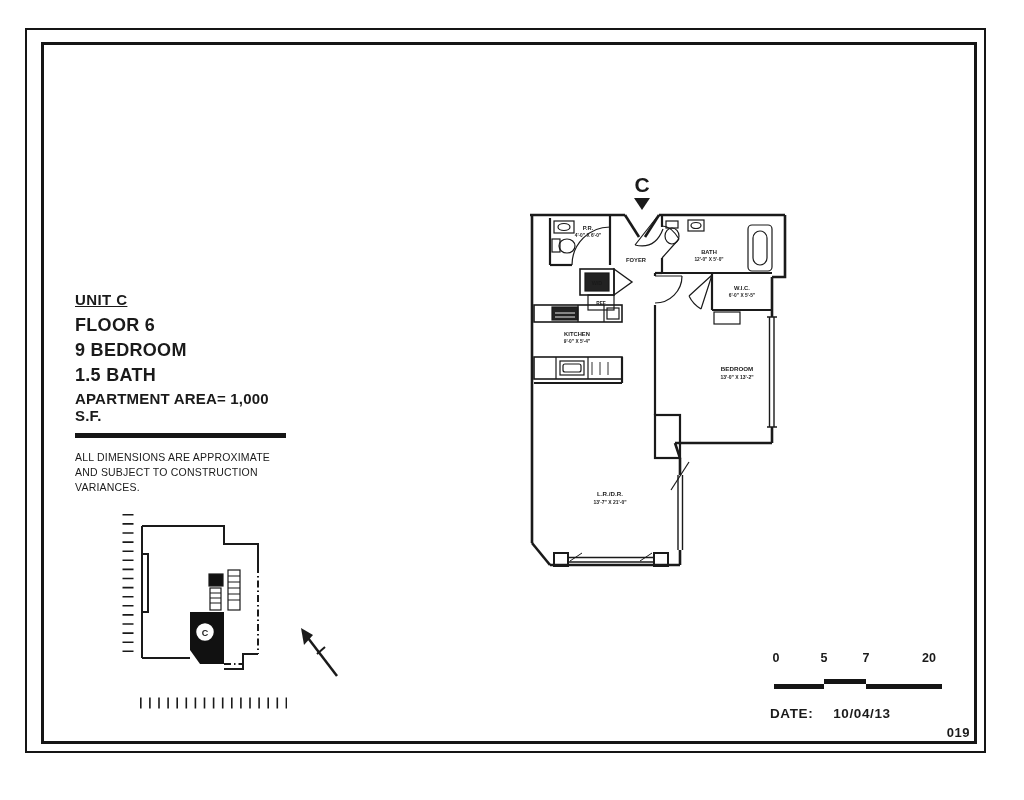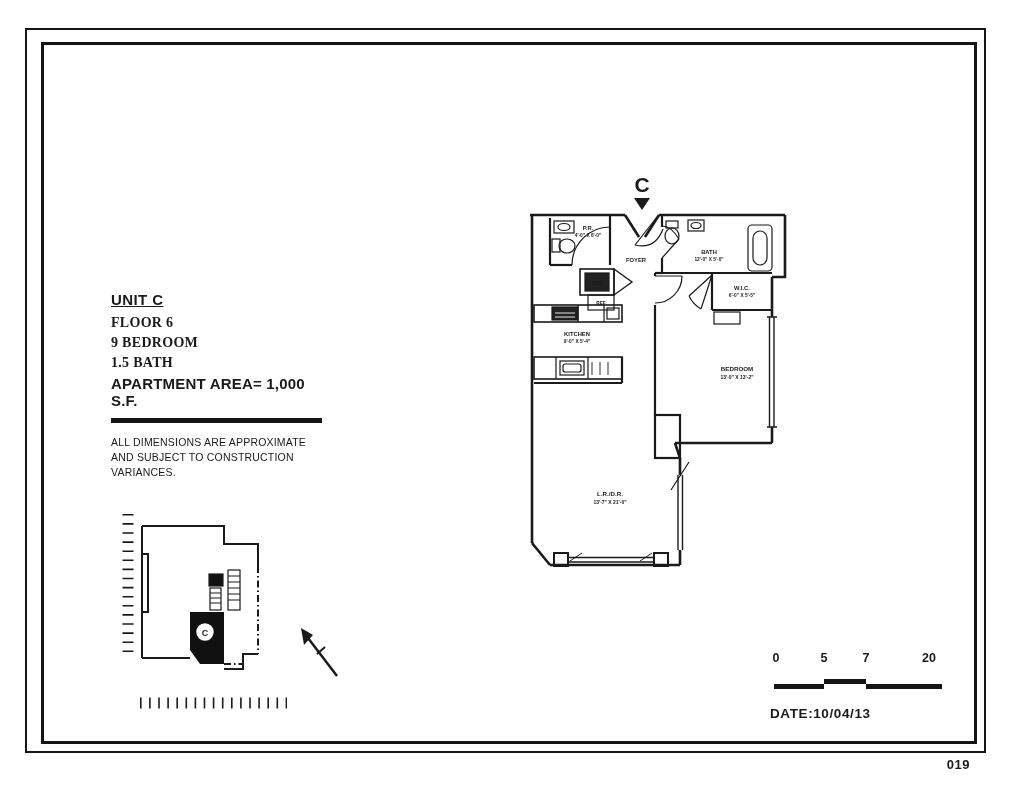--- a/index.html
+++ b/index.html
@@ -3,40 +3,40 @@
 <meta charset="utf-8">
 <style>
   html,body{margin:0;padding:0;background:#ffffff;}
   .sheet{
     position:relative;width:1024px;height:800px;background:#ffffff;
     font-family:"Liberation Sans",sans-serif;color:#1a1a1a;overflow:hidden;
   }
   .border-outer{position:absolute;left:25px;top:28px;width:957px;height:721px;border:2px solid #151515;}
   .border-inner{position:absolute;left:41px;top:42px;width:930px;height:696px;border:3px solid #151515;}
 
-  .title-block{position:absolute;left:75px;top:291px;width:214px;margin-left:36px;}
+  .title-block{position:absolute;left:75px;top:291px;width:214px;}
   .tb-unit{font-size:15px;font-weight:bold;text-decoration:underline;letter-spacing:.4px;margin-bottom:7px;}
-  .tb-line{font-size:14px;font-weight:bold;letter-spacing:.3px;margin-bottom:4px;font-family:Liberation Serif, serif;}
+  .tb-line{font-size:18px;font-weight:bold;letter-spacing:.3px;margin-bottom:4px;}
   .tb-area{font-size:15px;font-weight:bold;letter-spacing:.2px;margin-top:2px;}
   .tb-divider{width:211px;height:5px;background:#151515;margin:9px 0 12px 0;}
   .tb-note{font-size:10.5px;font-weight:normal;line-height:1.45;letter-spacing:.2px;margin-bottom:13px;width:214px;}
 
   .plan-svg{position:absolute;left:522px;top:165px;}
   .key-svg{position:absolute;left:112px;top:506px;}
 
   svg text{font-family:"Liberation Sans",sans-serif;fill:#1a1a1a;}
   .rm{font-weight:bold;text-anchor:middle;}
   .w{stroke:#1a1a1a;fill:none;}
 
   .scale-bar{position:absolute;left:768px;top:651px;width:185px;height:48px;}
   .scale-num{position:absolute;top:0;transform:translateX(-50%);font-size:12.5px;font-weight:bold;}
   .scale-seg{position:absolute;background:#151515;}
 
-  .date-row{position:absolute;left:770px;top:706px;display:flex;gap:0;font-size:13.5px;font-weight:bold;letter-spacing:.6px;}
-  .sheet-no{position:absolute;left:936px;top:757px;width:34px;text-align:right;font-size:13px;font-weight:bold;letter-spacing:.5px;}
+  .date-row{position:absolute;left:770px;top:706px;display:flex;gap:20px;font-size:13.5px;font-weight:bold;letter-spacing:.6px;}
+  .sheet-no{position:absolute;left:936px;top:725px;width:34px;text-align:right;font-size:13px;font-weight:bold;letter-spacing:.5px;}
 </style>
 </head>
 <body>
 
 <div class="sheet">
 
   <div class="border-outer"></div>
   <div class="border-inner"></div>
 
   <div class="title-block">

